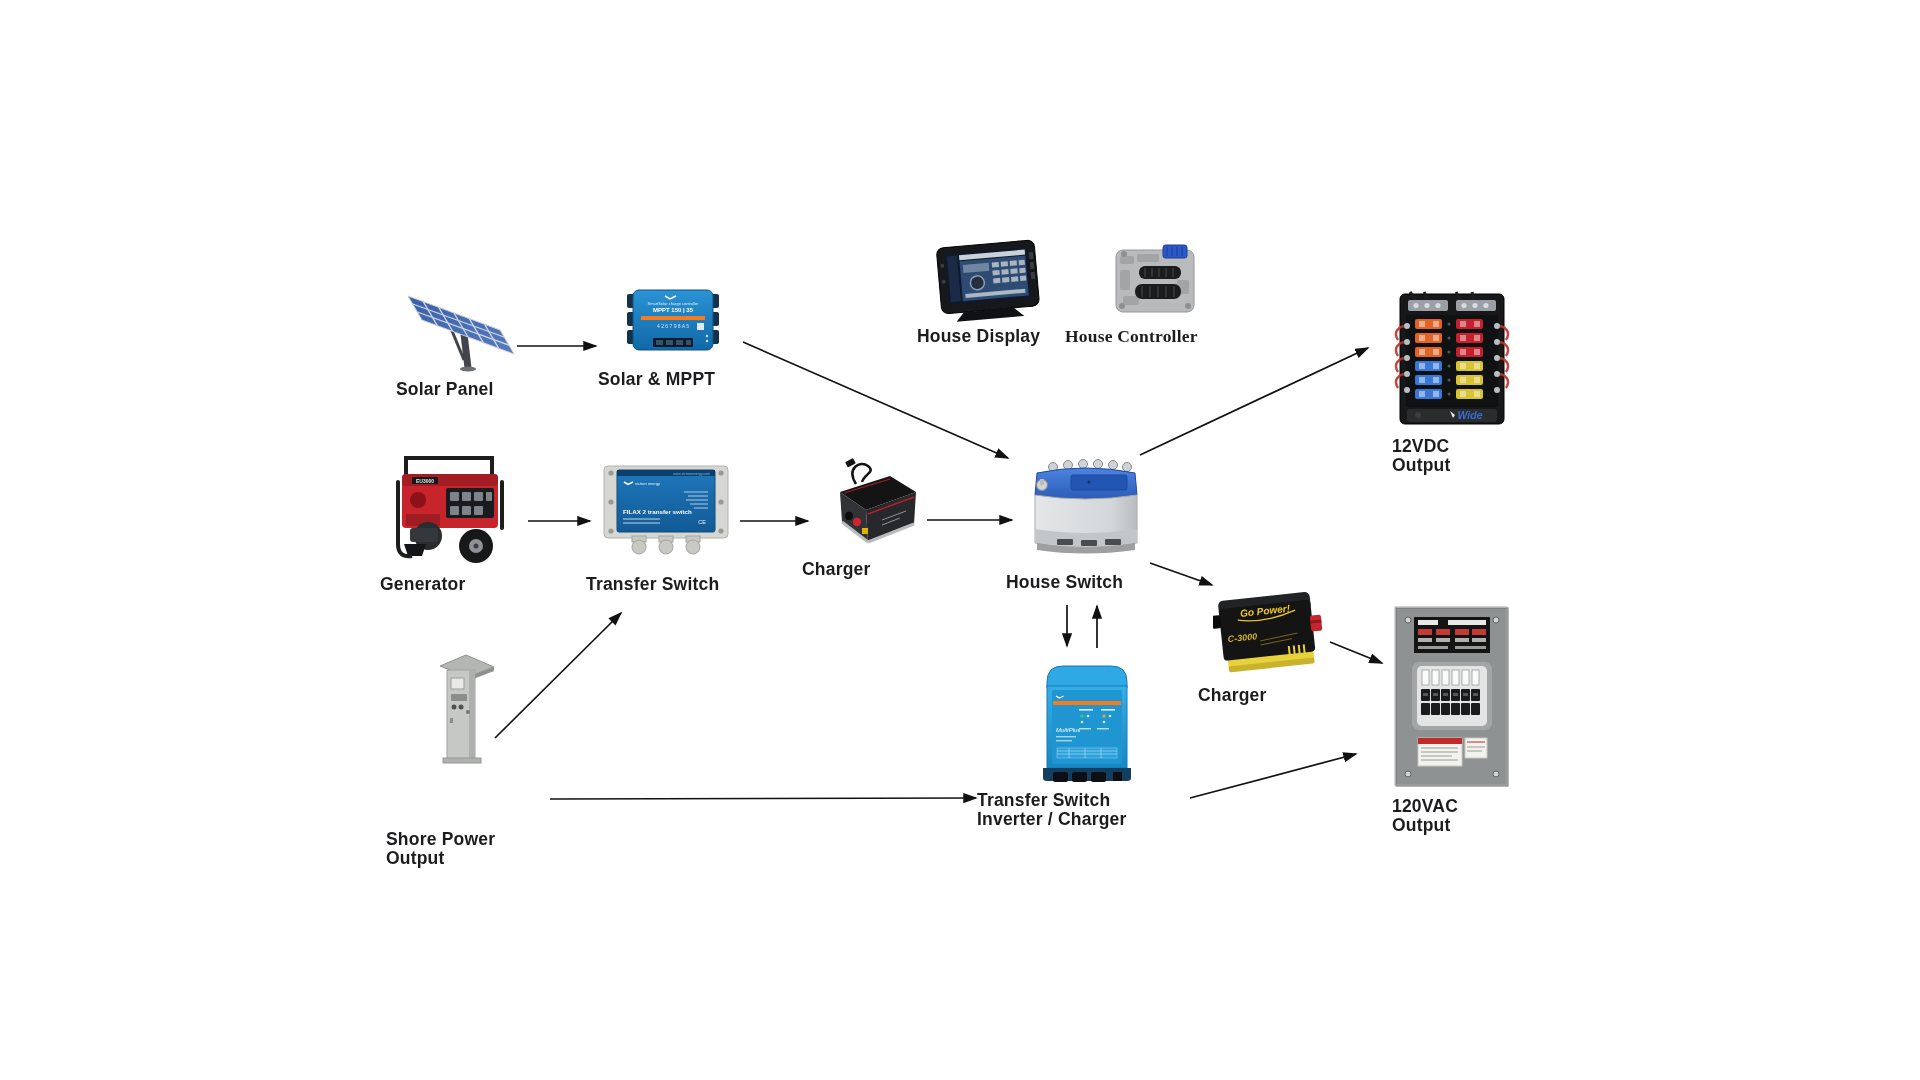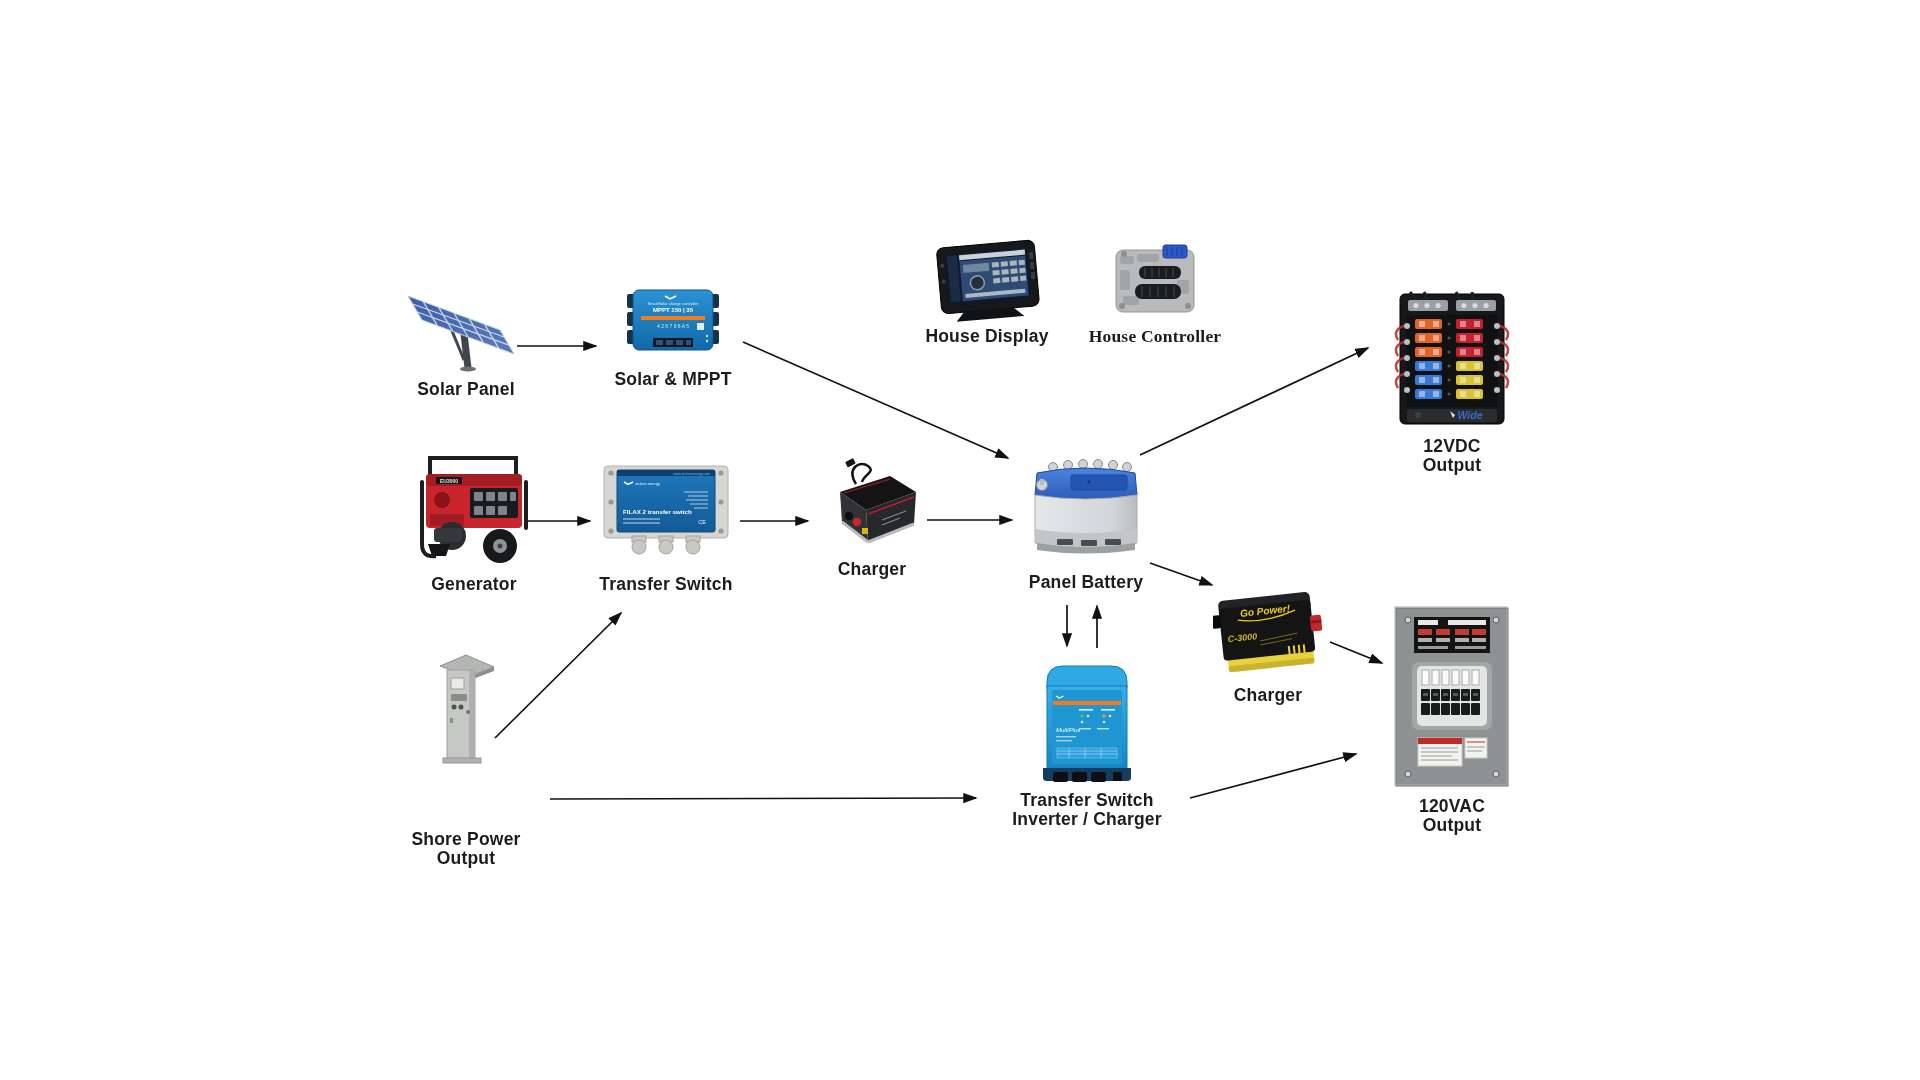--- a/index.html
+++ b/index.html
@@ -1,20 +1,20 @@
 <!DOCTYPE html>
 <html><head>
 <meta charset="utf-8">
 <style>
   html,body{margin:0;padding:0;background:#ffffff;}
   #canvas{position:relative;width:1920px;height:1080px;background:#ffffff;overflow:hidden;
           font-family:"Liberation Sans",sans-serif;}
   .node{position:absolute;}
   .node-label{position:absolute;font-weight:700;font-size:17.5px;line-height:19px;
-              color:#1c1c1e;text-align:center;letter-spacing:.2px;}
+              color:#1c1c1e;letter-spacing:.2px;}
   #arrow-layer{position:absolute;left:0;top:0;pointer-events:none;}
   .art{position:absolute;left:0;top:0;}
   svg{display:block;}
   .tiny-white{fill:#ffffff;font-family:"Liberation Sans",sans-serif;}
 </style>
 </head>
 <body>
 
 <div id="canvas">
 
@@ -274,21 +274,21 @@
       <circle cx="24" cy="125" r="3" fill="#3c3e40"></circle>
       <path d="M56,121 l3,7 l2,-3 z" fill="#e8e8e4"></path>
       <text x="76" y="129" text-anchor="middle" font-size="10.5" font-style="italic" font-weight="bold" fill="#3a6cd4" font-family="Liberation Sans,sans-serif">Wide</text>
     </svg>
     <div class="node-label" style="left:-2px;top:147px;width:120px;">
       <div>12VDC</div>
       <div>Output</div>
     </div>
   </div>
 
-  <div class="node" style="left:416px;top:448px;width:116px;height:120px;">
+  <div class="node" style="left:392px;top:448px;width:116px;height:120px;">
     <svg class="art" width="116" height="120">
       <g stroke="#1d1d1d" stroke-width="4" fill="none" stroke-linecap="round">
         <path d="M14,30 L14,10 L100,10 L100,30"></path>
         <path d="M6,34 L6,96"></path>
           <path d="M110,34 L110,80"></path>
       </g>
       <rect x="10" y="26" width="96" height="54" rx="4" fill="#c8242b"></rect>
       <rect x="10" y="26" width="96" height="12" rx="4" fill="#a31d24"></rect>
       <rect x="20" y="29" width="26" height="7" rx="1" fill="#15161a"></rect>
       <text x="33" y="35" text-anchor="middle" font-size="5" fill="#e8e8e8" font-weight="bold" font-family="Liberation Sans,sans-serif">EU3000</text>
@@ -412,21 +412,21 @@
       <rect x="17" y="24" width="4" height="6" fill="#b9bcbf"></rect>
       <path d="M12,40 Q62,48 114,40 L114,88 Q62,96 12,88 Z" fill="url(#bodg)" stroke="#a8abae"></path>
       <path d="M12,74 Q62,82 114,74 L114,88 Q62,96 12,88 Z" fill="#c3c6c9"></path>
       <path d="M14,88 Q62,96 112,88 L112,95 Q62,102 14,95 Z" fill="#9da0a3"></path>
       <g fill="#4a4d50">
           <rect x="34" y="84" width="16" height="6" rx="1"></rect>
           <rect x="58" y="85" width="16" height="6" rx="1"></rect>
           <rect x="82" y="84" width="16" height="6" rx="1"></rect>
         </g>
     </svg>
-    <div class="node-label" style="left:-17px;top:118px;width:160px;">Panel Battery</div>
+    <div class="node-label" style="left:-17px;top:118px;width:160px;">House Switch</div>
   </div>
 
   <div class="node" style="left:1213px;top:580px;width:112px;height:100px;">
     <svg class="art" width="112" height="100">
       <g transform="rotate(-6 56 50)">
         <rect x="12" y="72" width="86" height="14" rx="2" fill="#e8d23c"></rect>
         <rect x="12" y="82" width="86" height="6" rx="2" fill="#c9b32e"></rect>
         <rect x="8" y="16" width="92" height="18" rx="5" fill="#222327"></rect>
         <rect x="8" y="24" width="92" height="52" rx="4" fill="#141414"></rect>
         <text x="54" y="34" text-anchor="middle" font-size="10" font-style="italic" font-weight="bold" fill="#f0c928" font-family="Liberation Sans,sans-serif">Go Power!</text>

